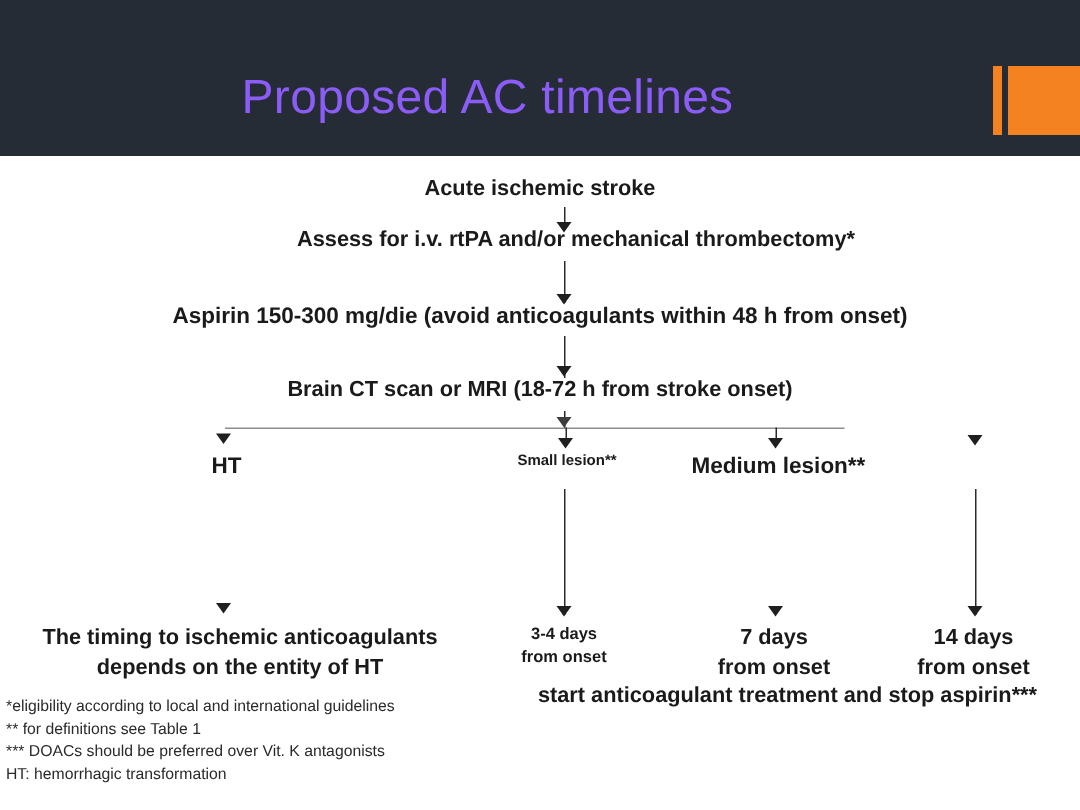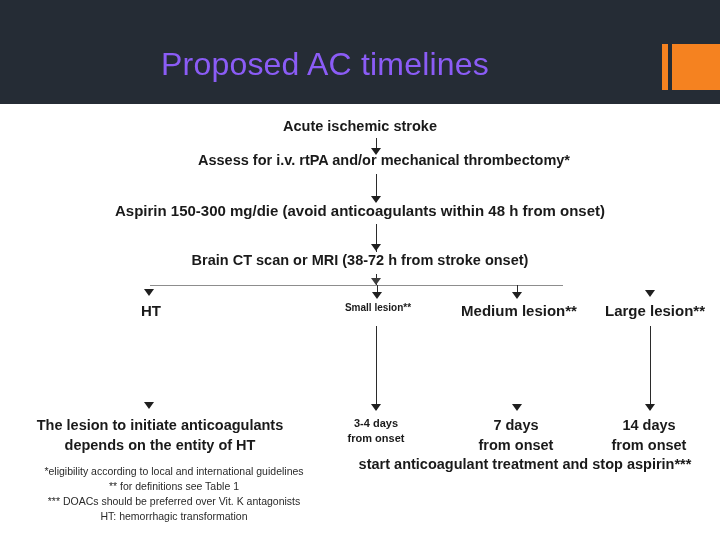--- a/index.html
+++ b/index.html
@@ -116,21 +116,21 @@
   .footnotes {
     position: absolute;
     left: 4px;
     top: 360px;
     width: 340px;
     color: #2a2a2a;
     font-family: "Liberation Sans", sans-serif;
     font-size: 10.5px;
     line-height: 1.42;
   }
-  .footnotes div { white-space: nowrap; text-align: center; }
+  .footnotes div { white-space: nowrap; }
 </style>
 </head>
 <body>
 
 <div id="slide">
 
   <div class="header-band"></div>
   <div class="slide-title">Proposed AC timelines</div>
   <div class="deco-thin"></div>
   <div class="deco-block"></div>
@@ -142,51 +142,50 @@
     <div class="arrowhead" style="left:370.5px; top:44px;"></div>
 
     <div class="node n-assess">Assess for i.v. rtPA and/or mechanical thrombectomy*</div>
     <div class="vline" style="left:376px; top:70px; height:28px;"></div>
     <div class="arrowhead" style="left:370.5px; top:92px;"></div>
 
     <div class="node n-aspirin">Aspirin 150-300 mg/die (avoid anticoagulants within 48 h from onset)</div>
     <div class="vline" style="left:376px; top:120px; height:28px;"></div>
     <div class="arrowhead" style="left:370.5px; top:140px;"></div>
 
-    <div class="node n-brain">Brain CT scan or MRI (38-72 h from stroke onset)</div>
+    <div class="node n-brain">Brain CT scan or MRI (18-72 h from stroke onset)</div>
     <div class="vline" style="left:376px; top:170px; height:12px;"></div>
     <div class="arrowhead faint" style="left:370.5px; top:174px;"></div>
 
     <div class="hline" style="left:150px; top:181px; width:413px;"></div>
 
     <div class="arrowhead" style="left:144px; top:185px;"></div>
     <div class="vline" style="left:377px; top:181px; height:10px;"></div>
     <div class="arrowhead" style="left:371.5px; top:188px;"></div>
     <div class="vline" style="left:517px; top:181px; height:10px;"></div>
     <div class="arrowhead" style="left:511.5px; top:188px;"></div>
     <div class="arrowhead" style="left:645px; top:186px;"></div>
 
     <div class="node n-ht">HT</div>
     <div class="node n-small">Small lesion**</div>
     <div class="node n-medium">Medium lesion**</div>
-    <div class="node n-large">Large lesion**</div>
 
     <div class="vline" style="left:150px; top:292px; height:8px; background:#ffffff;"></div>
     <div class="arrowhead" style="left:144px; top:298px;"></div>
 
     <div class="vline" style="left:376px; top:222px; height:84px;"></div>
     <div class="arrowhead" style="left:370.5px; top:300px;"></div>
 
     <div class="arrowhead" style="left:511.5px; top:300px;"></div>
 
     <div class="vline" style="left:650px; top:222px; height:84px;"></div>
     <div class="arrowhead" style="left:644.5px; top:300px;"></div>
 
     <div class="node n-htbox">
-      <span>The lesion to initiate anticoagulants</span><br>
+      <span>The timing to ischemic anticoagulants</span><br>
       <span>depends on the entity of HT</span>
     </div>
 
     <div class="node n-d34">
       <span>3-4 days</span><br>
       <span>from onset</span>
     </div>
 
     <div class="node n-d7">
       <span>7 days</span><br>

